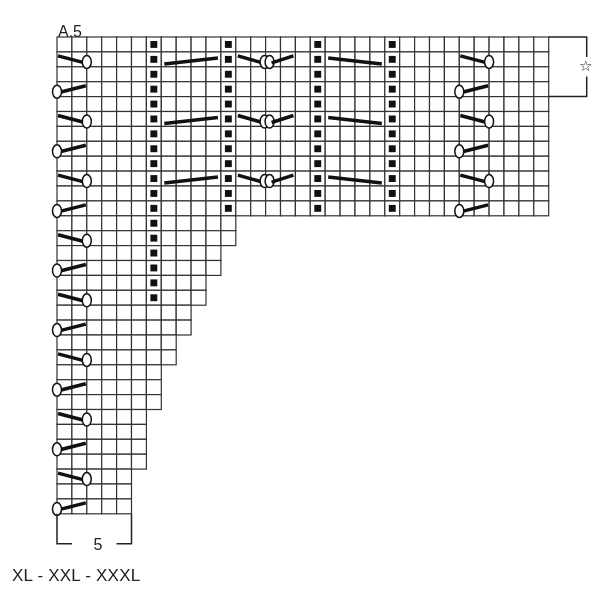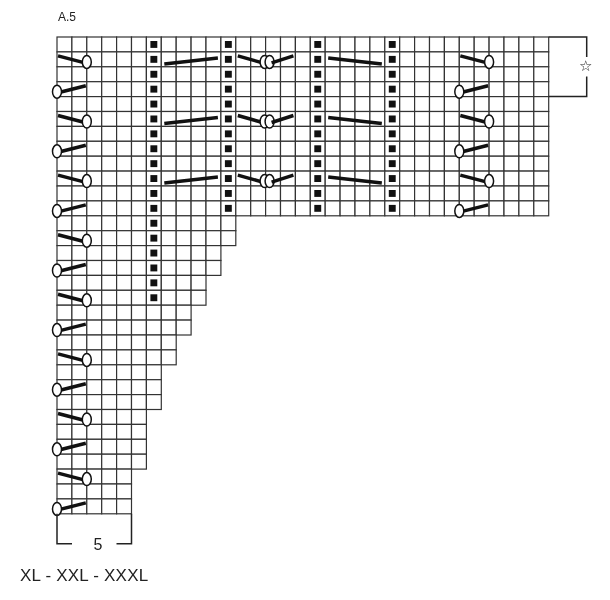--- a/index.html
+++ b/index.html
@@ -1,20 +1,20 @@
 <!DOCTYPE html>
 <html><head>
 <meta charset="utf-8">
 <style>
   html,body{margin:0;padding:0;background:#fff;}
   body{width:610px;height:600px;position:relative;overflow:hidden;font-family:"Liberation Sans",sans-serif;color:#222;}
-  #chart-title{position:absolute;left:58px;top:10px;font-size:12px;}
+  #chart-title{position:absolute;left:58px;top:23px;font-size:16px;}
   #grid{position:absolute;left:0;top:0;}
   #repeat-label{position:absolute;left:88px;top:536px;width:20px;text-align:center;font-size:16px;}
-  #sizes-label{position:absolute;left:20px;top:566px;font-size:17px;letter-spacing:0.2px;}
+  #sizes-label{position:absolute;left:12px;top:566px;font-size:17px;letter-spacing:0.2px;}
   #star-label{position:absolute;left:579px;top:57px;font-size:15px;}
 </style>
 </head>
 <body>
 
 <div id="chart-title">A.5</div>
 <svg id="grid" width="610" height="600" xmlns="http://www.w3.org/2000/svg">
     <rect x="57" y="37" width="14.9" height="14.9" fill="#fff" stroke="#333" stroke-width="1.2"></rect>
     <rect x="71.9" y="37" width="14.9" height="14.9" fill="#fff" stroke="#333" stroke-width="1.2"></rect>
     <rect x="86.8" y="37" width="14.9" height="14.9" fill="#fff" stroke="#333" stroke-width="1.2"></rect>

